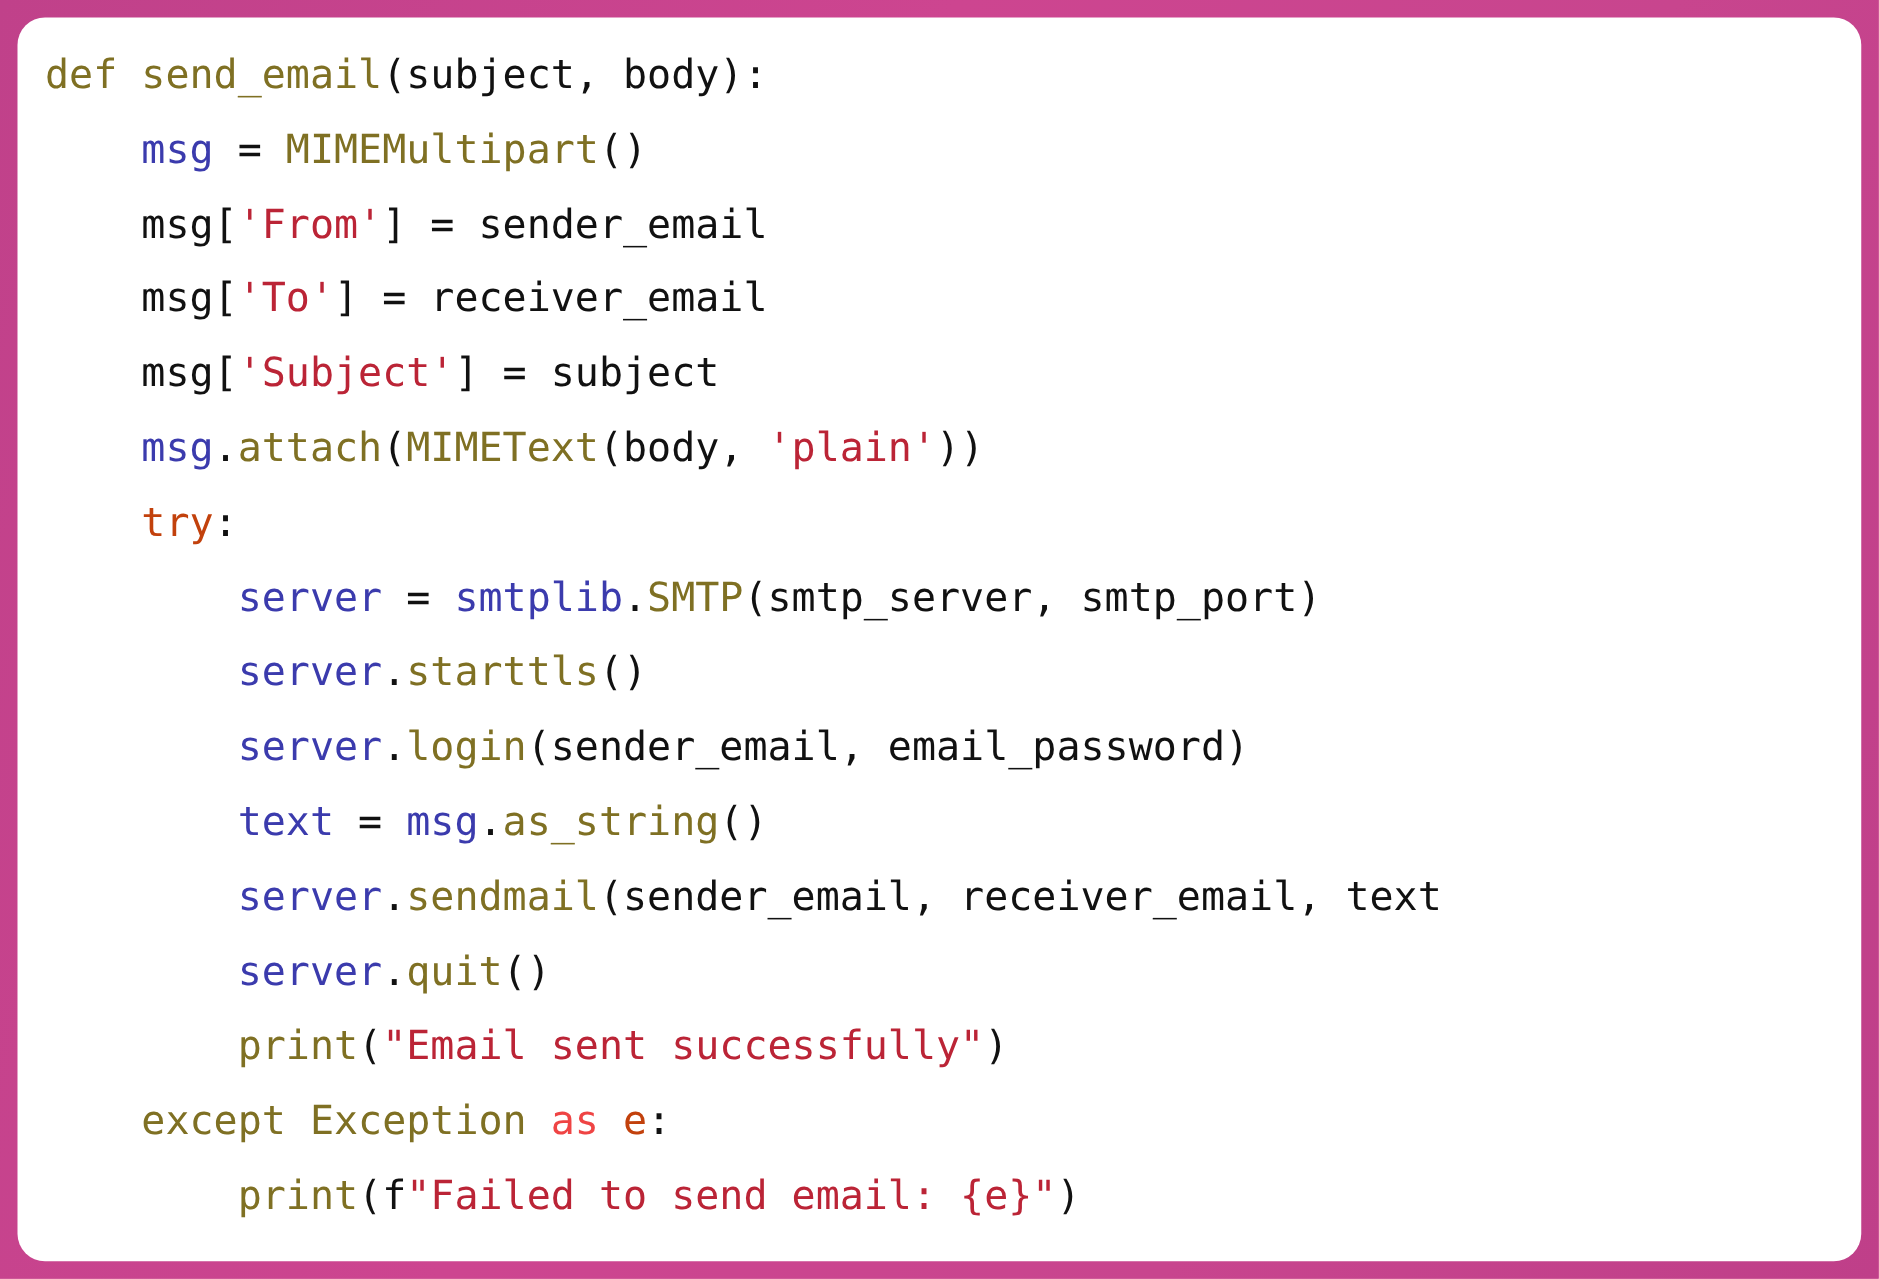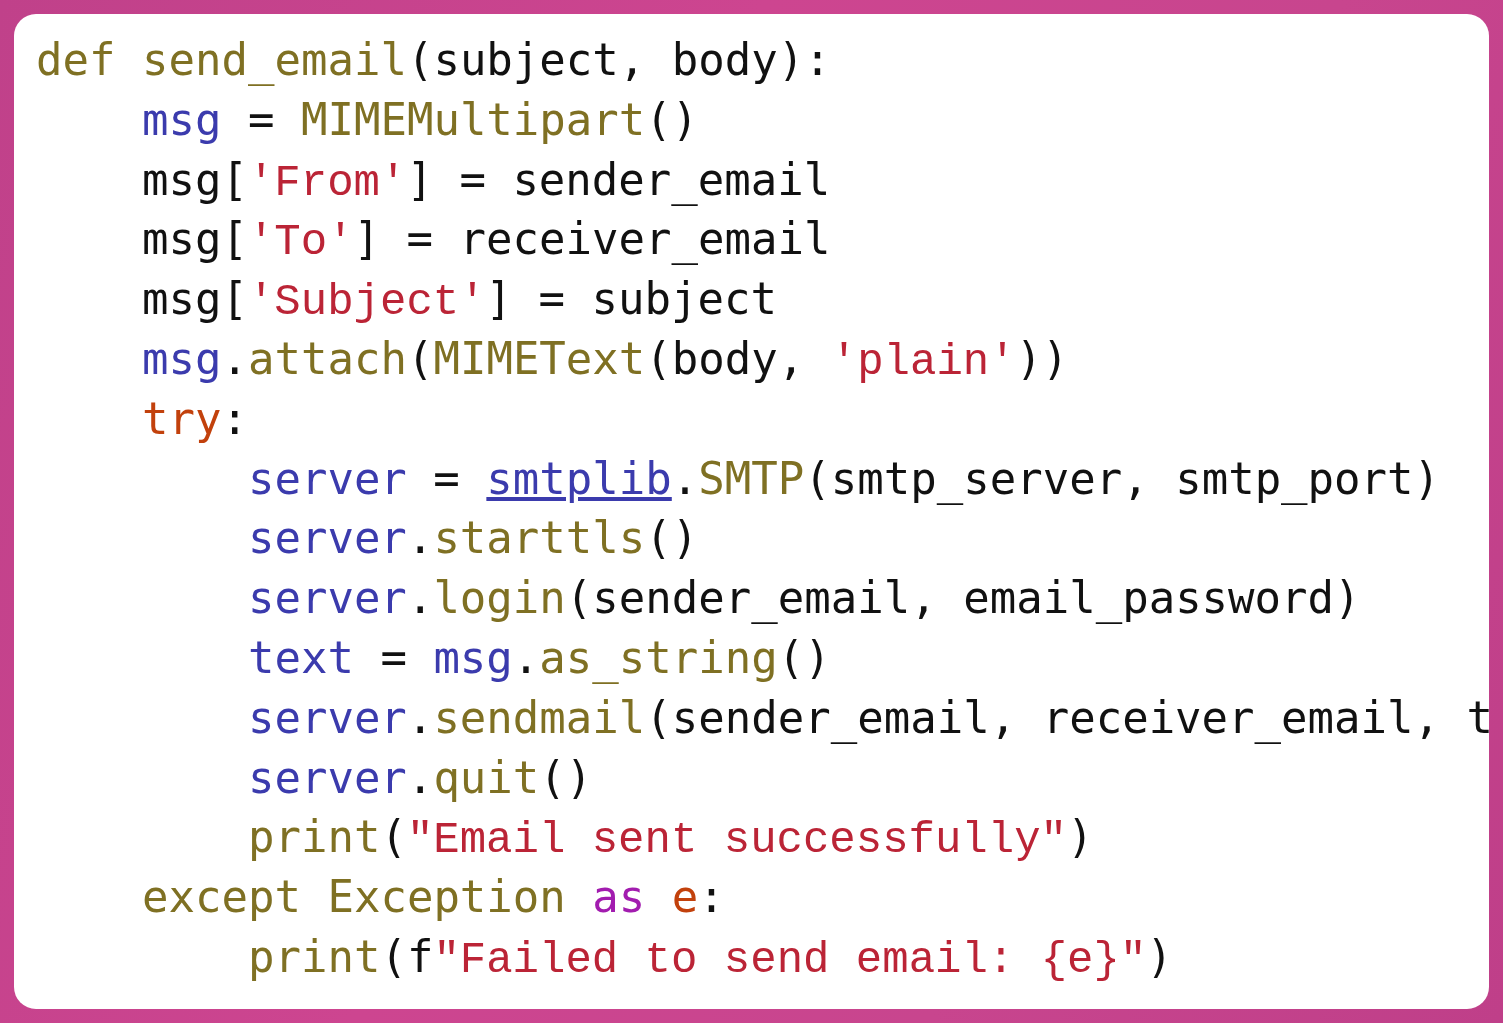--- a/index.html
+++ b/index.html
@@ -31,38 +31,38 @@
     box-sizing: border-box;
     overflow: hidden;
   }
   #code {
     position: absolute;
     left: 22px;
     top: 16px;
     right: 0;
     white-space: pre;
     font-family: "DejaVu Sans Mono", monospace;
-    font-size: 44px;
+    font-size: 32px;
     line-height: 59.8px;
     letter-spacing: 0px;
     color: #111111;
   }
   .ln {
     display: block;
     height: 59.8px;
     white-space: pre;
   }
   .kw   { color: #c2410c; }
   .fn   { color: #7f7023; }
   .var  { color: #3b3bad; }
-  .str  { color: #bb2436; font-family: Liberation Mono, monospace; }
+  .str  { color: #bb2436; }
   .op   { color: #111111; }
   .plain{ color: #111111; }
-  .as   { color: #a21caf; }
-  .mod  { color: #3b3bad; text-decoration: underline; }
+  .as   { color: #ef4444; }
+  .mod  { color: #3b3bad; }
 </style>
 </head>
 <body>
 
 <div id="frame">
   <div id="card">
     <div id="code"><span class="ln"><span class="fn">def</span><span class="plain"> </span><span class="fn">send_email</span><span class="op">(</span><span class="plain">subject</span><span class="op">, </span><span class="plain">body</span><span class="op">):</span></span><span class="ln"><span class="plain">    </span><span class="var">msg</span><span class="op"> = </span><span class="fn">MIMEMultipart</span><span class="op">()</span></span><span class="ln"><span class="plain">    </span><span class="plain">msg</span><span class="op">[</span><span class="str">'From'</span><span class="op">]</span><span class="op"> = </span><span class="plain">sender_email</span></span><span class="ln"><span class="plain">    </span><span class="plain">msg</span><span class="op">[</span><span class="str">'To'</span><span class="op">]</span><span class="op"> = </span><span class="plain">receiver_email</span></span><span class="ln"><span class="plain">    </span><span class="plain">msg</span><span class="op">[</span><span class="str">'Subject'</span><span class="op">]</span><span class="op"> = </span><span class="plain">subject</span></span><span class="ln"><span class="plain">    </span><span class="var">msg</span><span class="op">.</span><span class="fn">attach</span><span class="op">(</span><span class="fn">MIMEText</span><span class="op">(</span><span class="plain">body</span><span class="op">, </span><span class="str">'plain'</span><span class="op">))</span></span><span class="ln"><span class="plain">    </span><span class="kw">try</span><span class="op">:</span></span><span class="ln"><span class="plain">        </span><span class="var">server</span><span class="op"> = </span><span class="mod">smtplib</span><span class="op">.</span><span class="fn">SMTP</span><span class="op">(</span><span class="plain">smtp_server</span><span class="op">, </span><span class="plain">smtp_port</span><span class="op">)</span></span><span class="ln"><span class="plain">        </span><span class="var">server</span><span class="op">.</span><span class="fn">starttls</span><span class="op">()</span></span><span class="ln"><span class="plain">        </span><span class="var">server</span><span class="op">.</span><span class="fn">login</span><span class="op">(</span><span class="plain">sender_email</span><span class="op">, </span><span class="plain">email_password</span><span class="op">)</span></span><span class="ln"><span class="plain">        </span><span class="var">text</span><span class="op"> = </span><span class="var">msg</span><span class="op">.</span><span class="fn">as_string</span><span class="op">()</span></span><span class="ln"><span class="plain">        </span><span class="var">server</span><span class="op">.</span><span class="fn">sendmail</span><span class="op">(</span><span class="plain">sender_email</span><span class="op">, </span><span class="plain">receiver_email</span><span class="op">, </span><span class="plain">text</span></span><span class="ln"><span class="plain">        </span><span class="var">server</span><span class="op">.</span><span class="fn">quit</span><span class="op">()</span></span><span class="ln"><span class="plain">        </span><span class="fn">print</span><span class="op">(</span><span class="str">"Email sent successfully"</span><span class="op">)</span></span><span class="ln"><span class="plain">    </span><span class="fn">except</span><span class="plain"> </span><span class="fn">Exception</span><span class="plain"> </span><span class="as">as</span><span class="plain"> </span><span class="kw">e</span><span class="op">:</span></span><span class="ln"><span class="plain">        </span><span class="fn">print</span><span class="op">(</span><span class="plain">f</span><span class="str">"Failed to send email: {e}"</span><span class="op">)</span></span></div>
   </div>
 </div>
 

